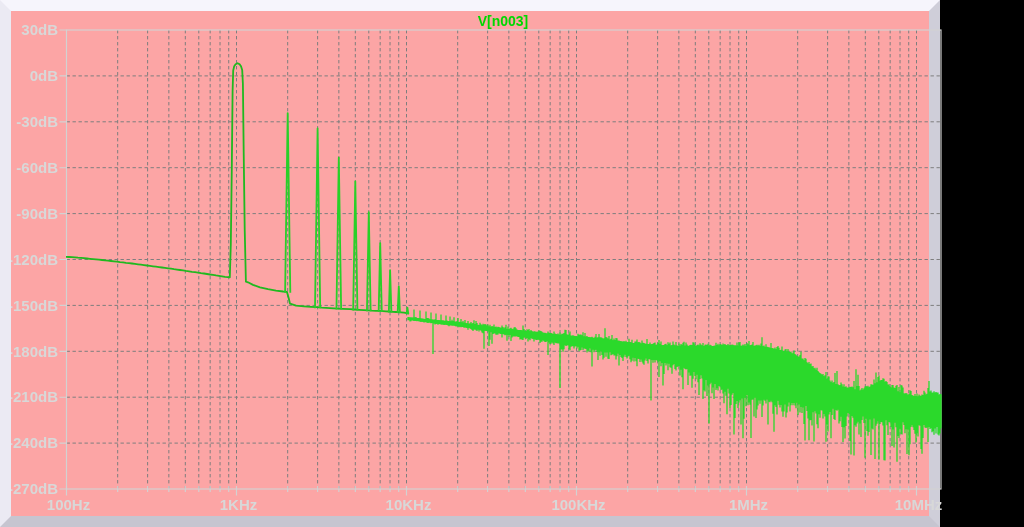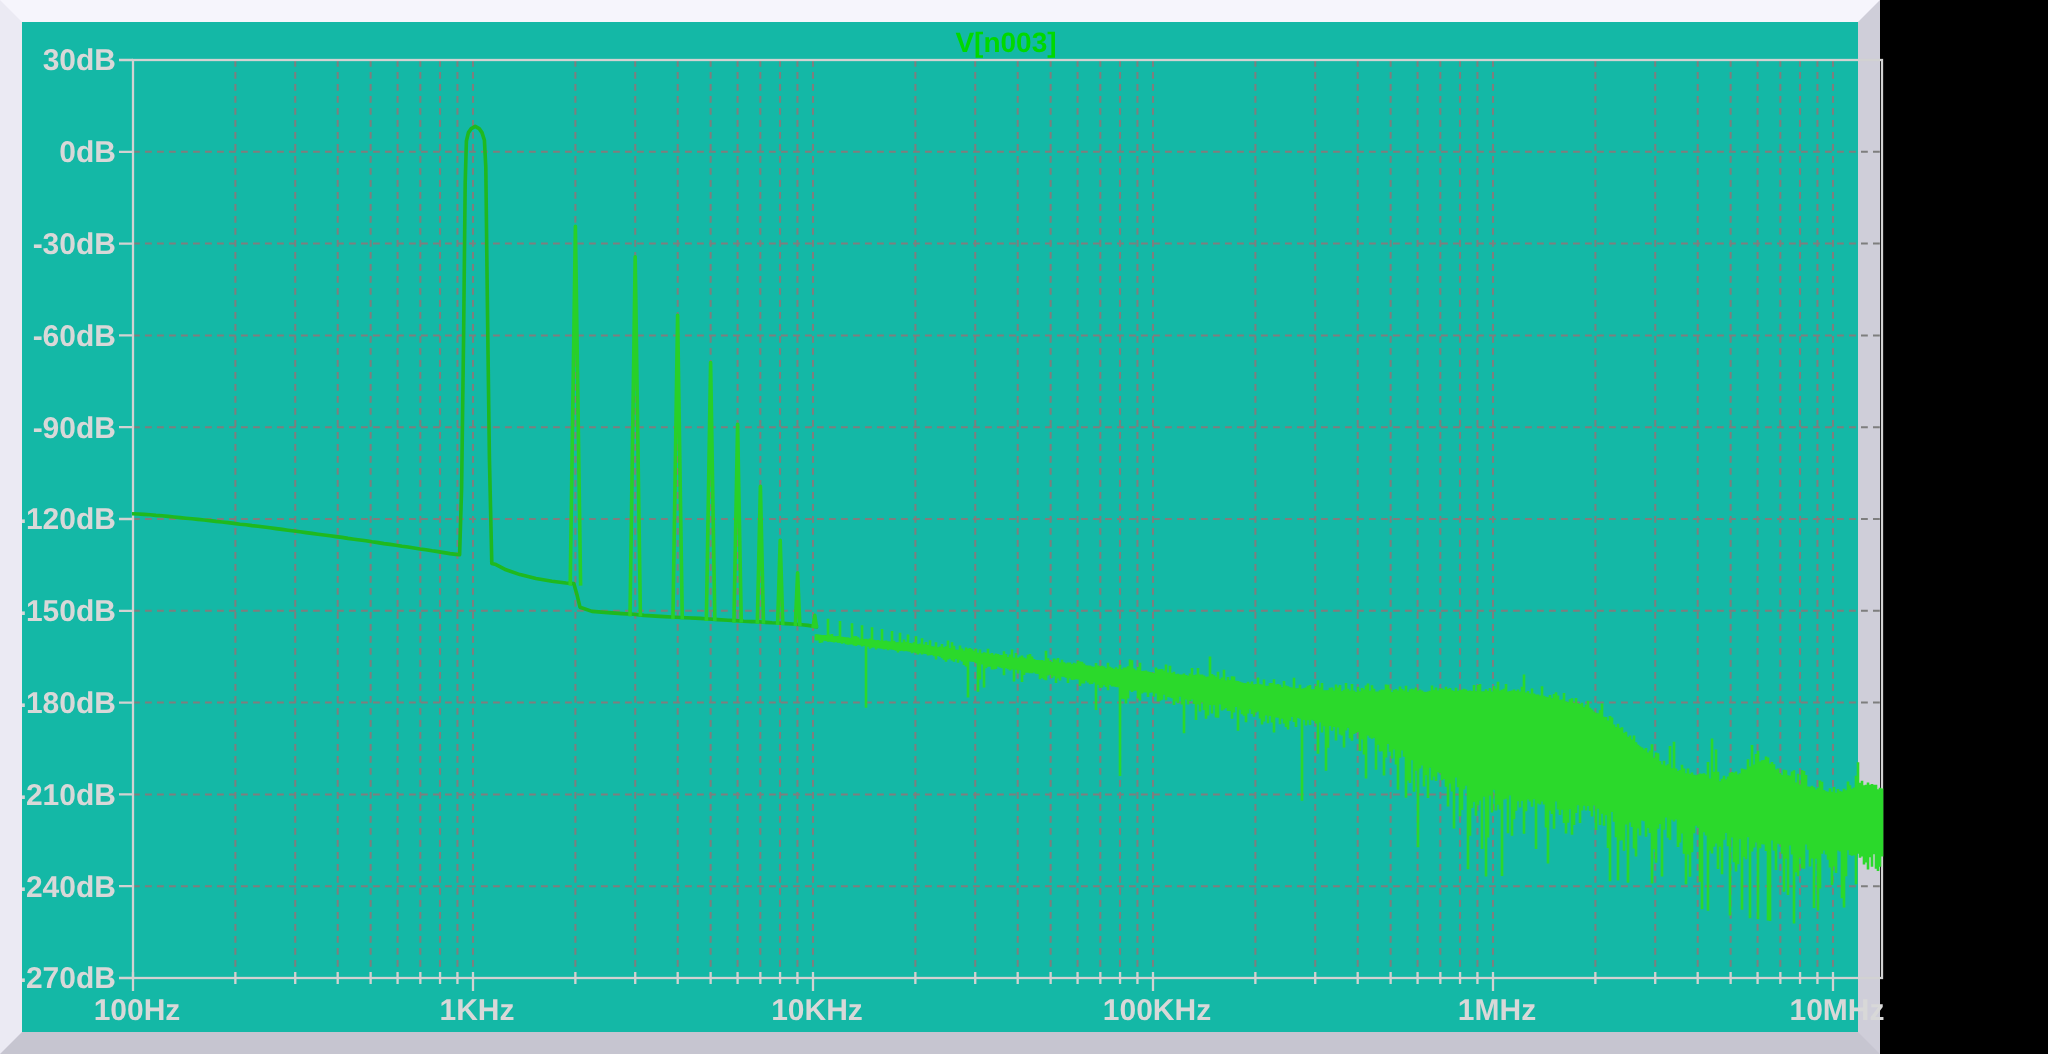--- a/index.html
+++ b/index.html
@@ -1,14 +1,14 @@
 <!DOCTYPE html>
 <html><head><meta charset="utf-8"><style>
 html,body{margin:0;padding:0;background:#000;}
-#frame{position:relative;width:940px;height:527px;box-sizing:border-box;background:#14b8a6;
+#frame{position:relative;width:940px;height:527px;box-sizing:border-box;background:#fca5a5;
 border-style:solid;border-width:11px;
 border-top-color:#f6f5fc;border-left-color:#ebeaf3;border-right-color:#cfced9;border-bottom-color:#c6c5d0;}
 svg{position:absolute;left:0;top:0;filter:blur(0.32px);}
 text{font-family:"Liberation Sans",sans-serif;font-size:15px;font-weight:bold;fill:#d8d8d8;}
 #ttl{fill:#00d800;font-size:14px;}
 </style></head><body>
 <div id="frame">
 <svg width="1002" height="505" viewBox="11 11 1002 505">
 <g stroke="#7e7e7e" stroke-width="1" stroke-dasharray="3.4 2.6" fill="none">
 <path d="M66.5,75.90H941.0M66.5,121.80H941.0M66.5,167.70H941.0M66.5,213.60H941.0M66.5,259.50H941.0M66.5,305.40H941.0M66.5,351.30H941.0M66.5,397.20H941.0M66.5,443.10H941.0"></path>

